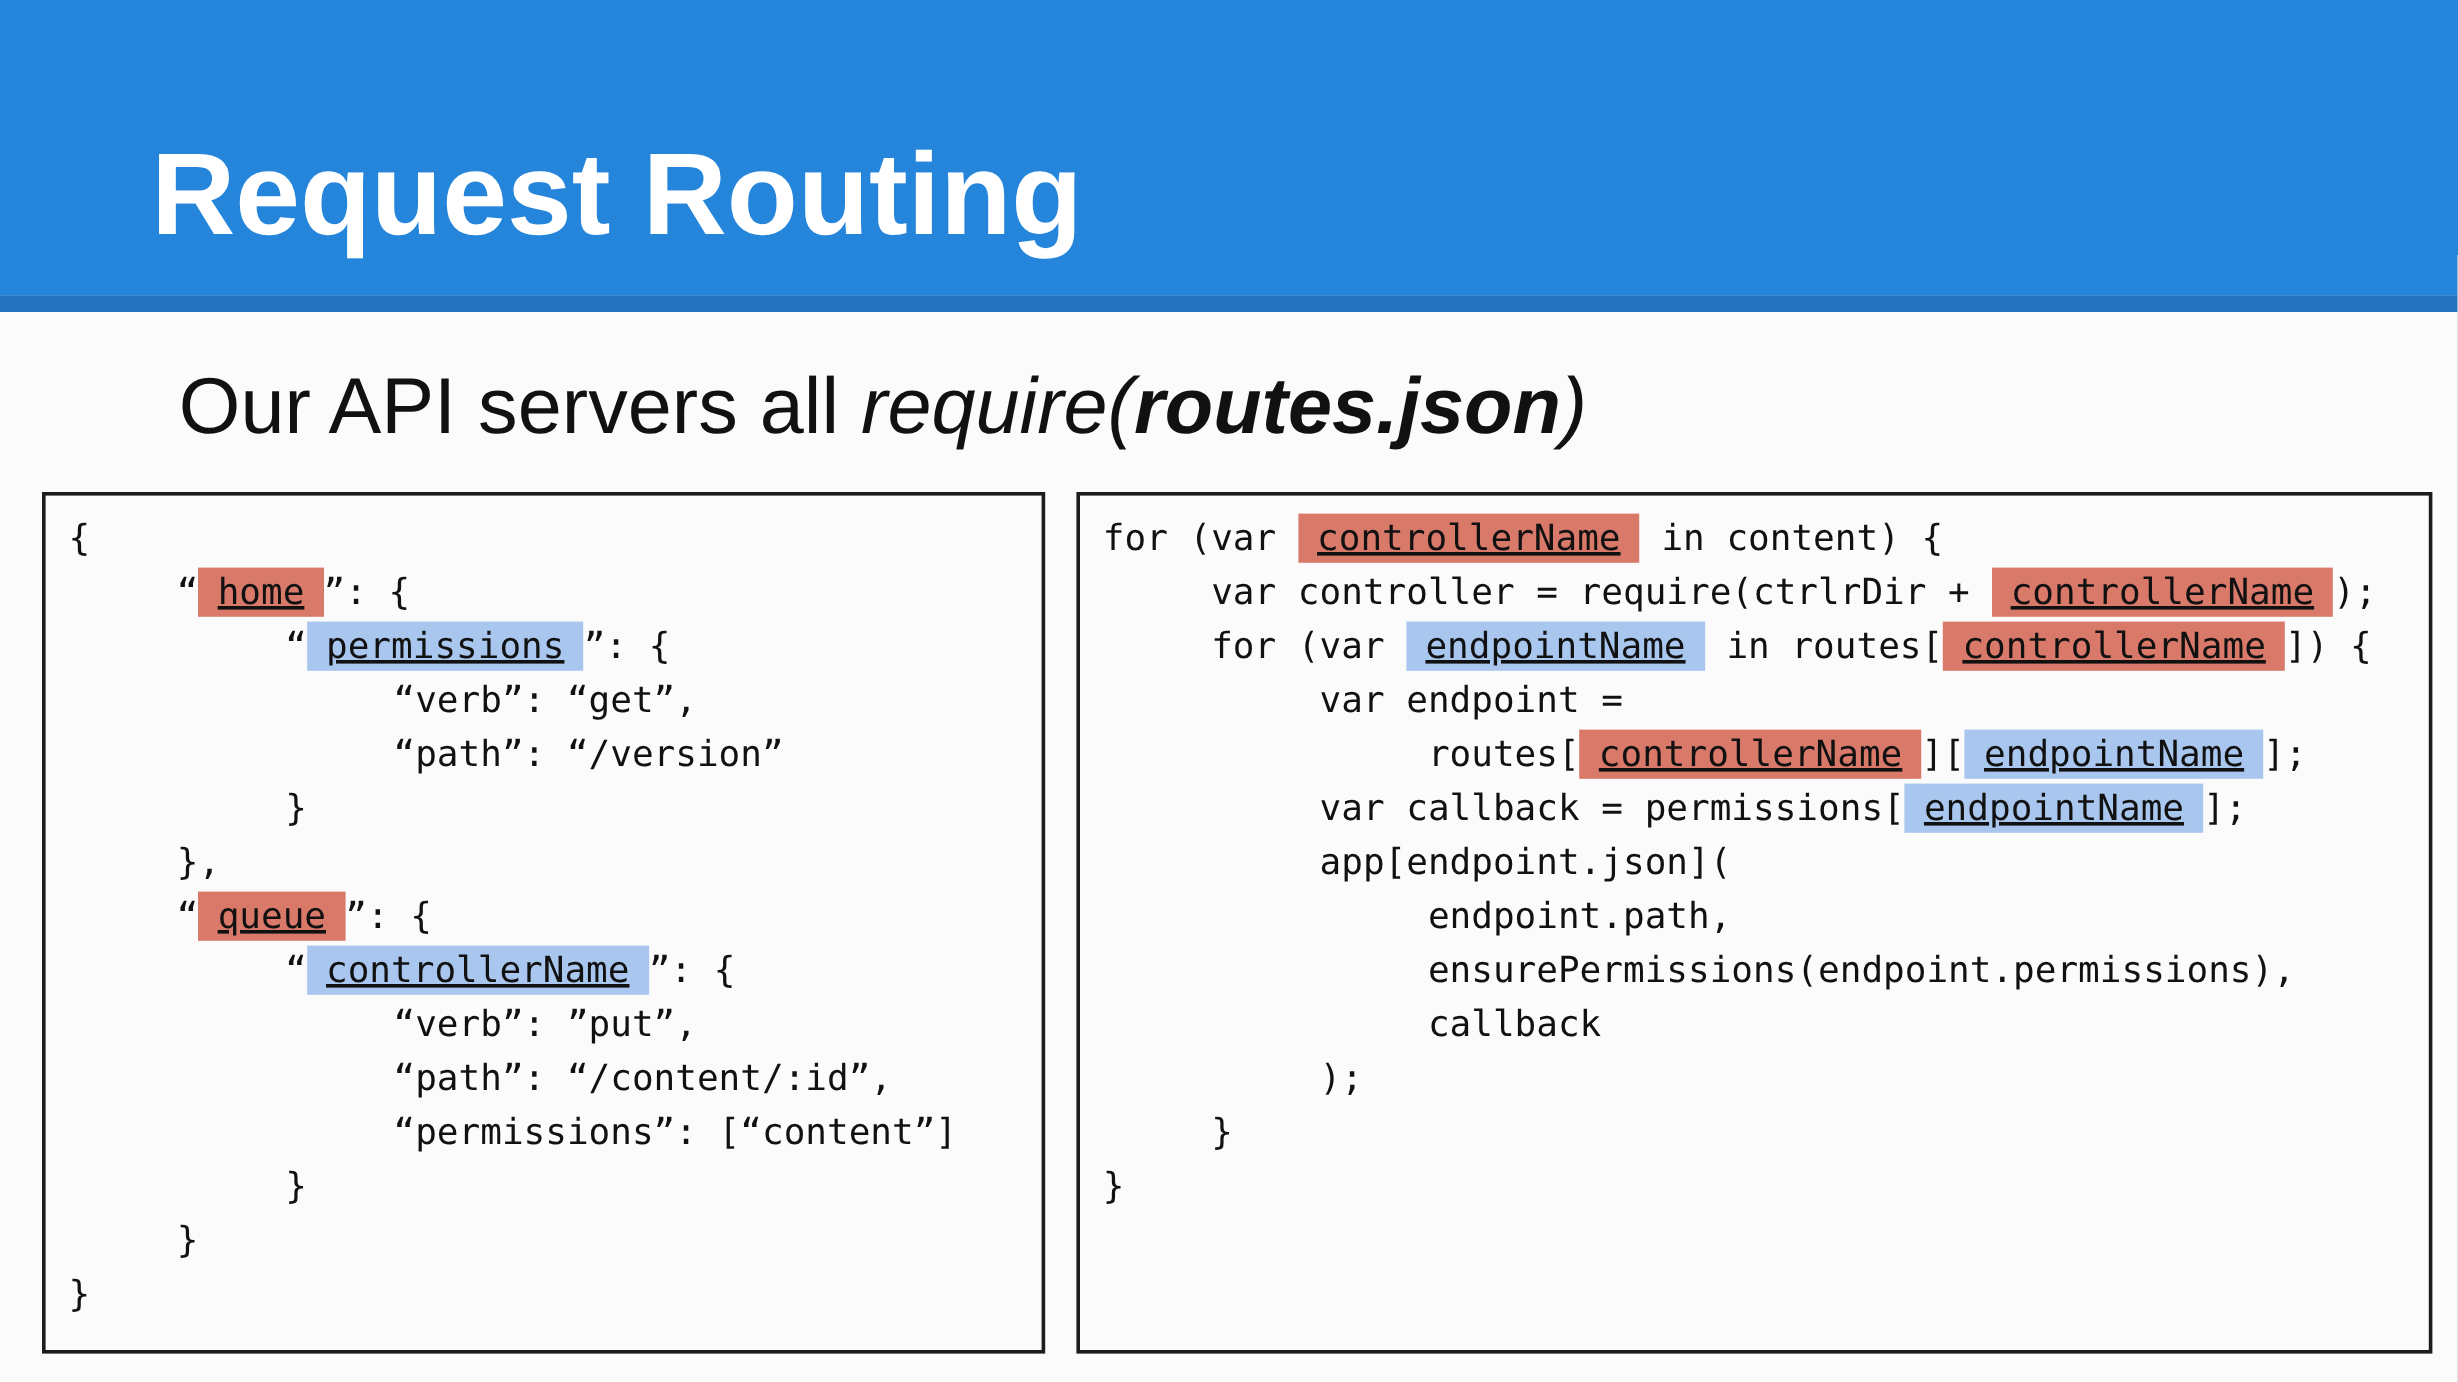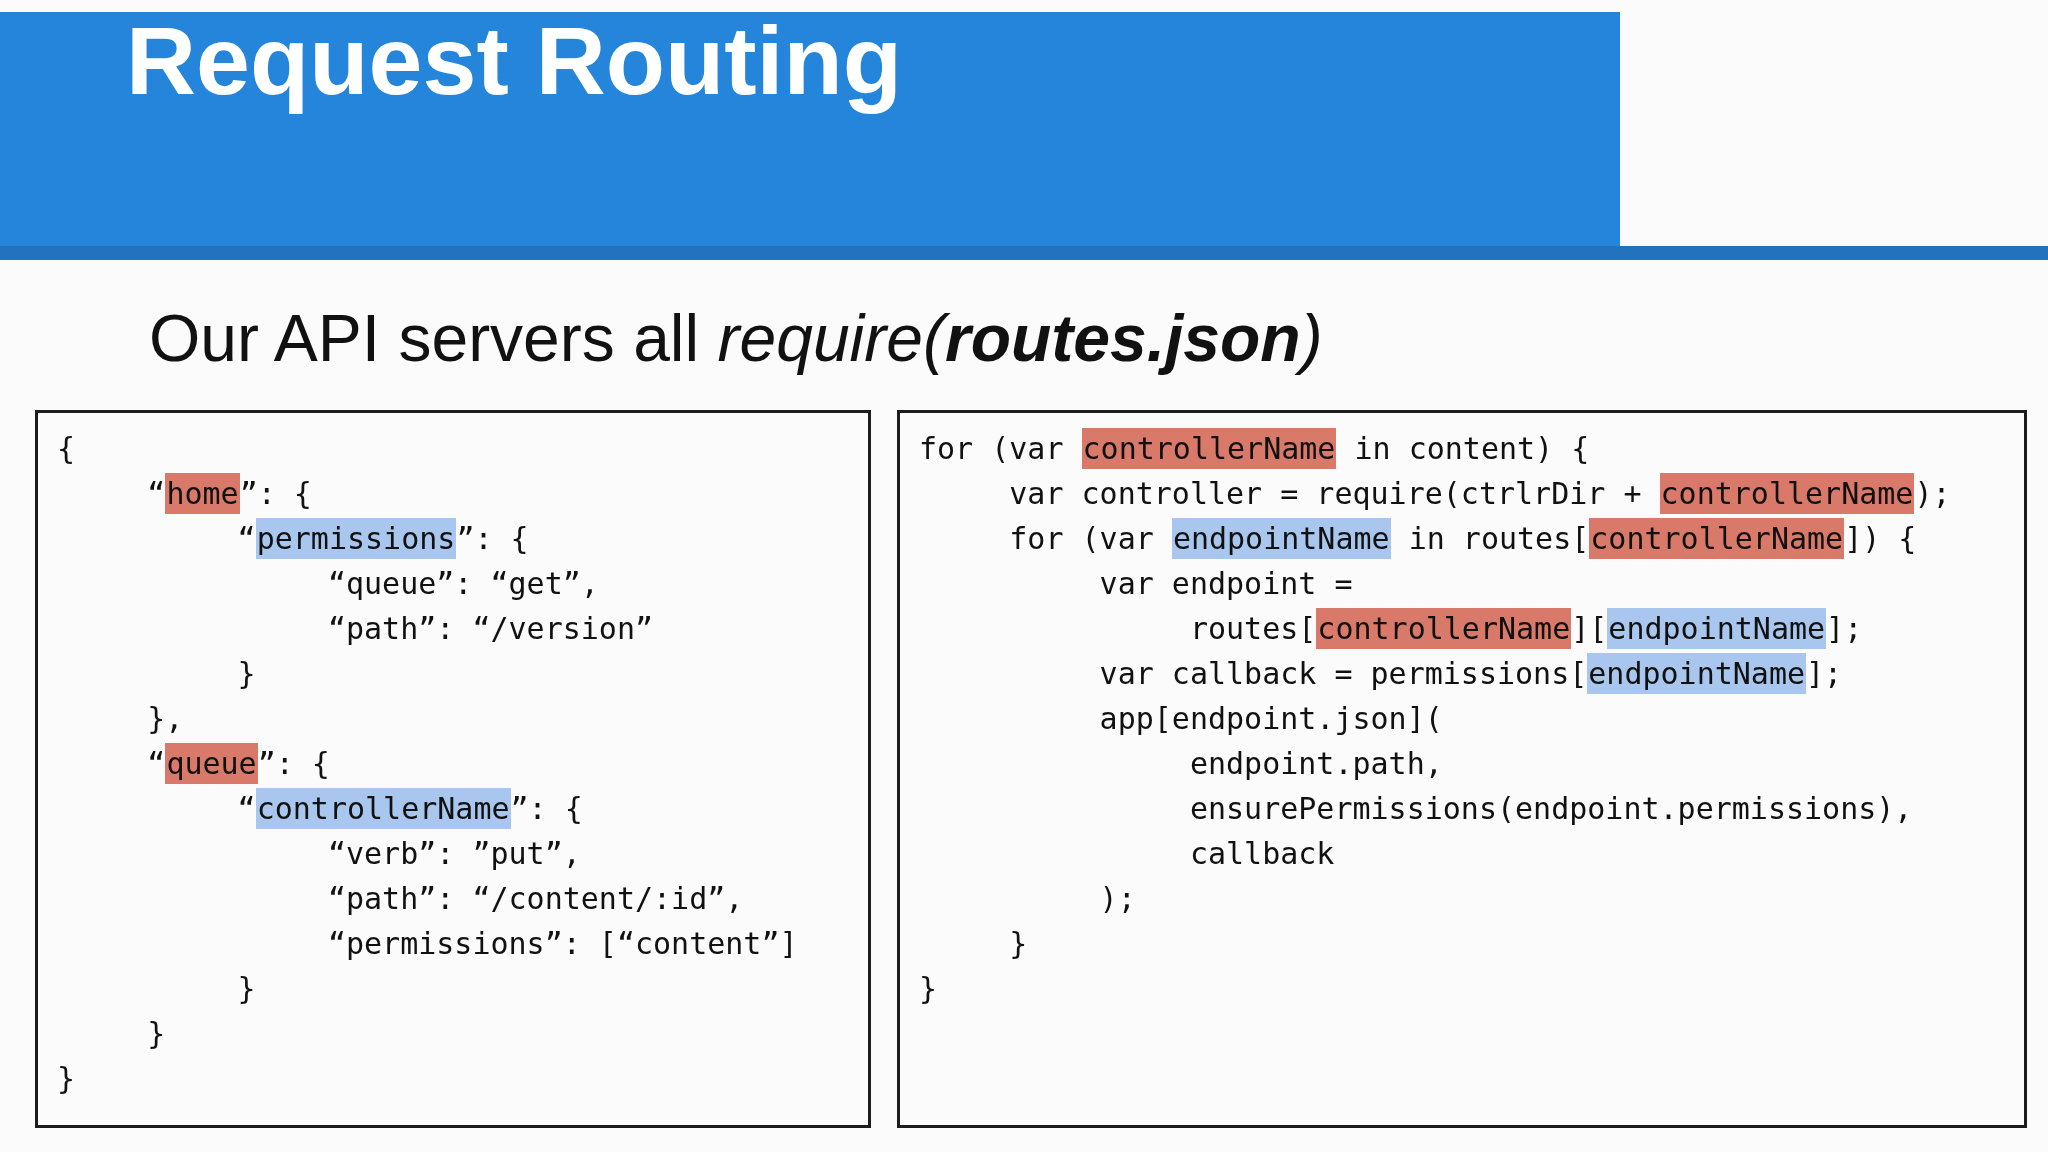--- a/index.html
+++ b/index.html
@@ -15,23 +15,23 @@
   html,body{margin:0;padding:0;}
   body{background:#888;}
   .slide{
     position:relative;
     width:2048px;height:1152px;
     background:var(--page-bg);
     overflow:hidden;
     font-family:"Liberation Sans", sans-serif;
   }
   .header{
-    position:absolute;left:0;top:12px;width:1620px;height:246px;
+    position:absolute;left:0;top:0;width:2048px;height:246px;
     background:var(--header-bg);
-    display:flex;align-items:flex-start;
+    display:flex;align-items:flex-end;
   }
   .header-strip{
     position:absolute;left:0;top:246px;width:2048px;height:14px;
     background:var(--header-strip);
   }
   .slide-title{
     color:var(--title-color);
     font-size:97px;
     font-weight:bold;
     line-height:1;
@@ -58,42 +58,42 @@
   .code-body{
     padding:13px 0 0 19px;
   }
   .code-line{
     font-family:"DejaVu Sans Mono", monospace;
     font-size:30px;
     line-height:45px;
     color:var(--text-color);
     white-space:pre;
   }
-  .hl{padding:3px 1px;}
+  .hl{padding:3px 16px;text-decoration:underline;}
   .hl-red{background:var(--hl-red);}
   .hl-blue{background:var(--hl-blue);}
 </style>
 </head>
 <body>
 
 <div class="slide">
 
   <div class="header">
     <div class="slide-title">Request Routing</div>
   </div>
   <div class="header-strip"></div>
 
   <div class="subtitle"><span>Our API servers all </span><span class="it">require(</span><span class="bi">routes.json</span><span class="it">)</span></div>
 
   <div class="code-panel left">
     <div class="code-body">
         <div class="code-line"><span>{</span></div>
         <div class="code-line"><span>     “</span><span class="hl hl-red">home</span><span>”: {</span></div>
         <div class="code-line"><span>          “</span><span class="hl hl-blue">permissions</span><span>”: {</span></div>
-        <div class="code-line"><span>               “queue”: “get”,</span></div>
+        <div class="code-line"><span>               “verb”: “get”,</span></div>
         <div class="code-line"><span>               “path”: “/version”</span></div>
         <div class="code-line"><span>          }</span></div>
         <div class="code-line"><span>     },</span></div>
         <div class="code-line"><span>     “</span><span class="hl hl-red">queue</span><span>”: {</span></div>
         <div class="code-line"><span>          “</span><span class="hl hl-blue">controllerName</span><span>”: {</span></div>
         <div class="code-line"><span>               “verb”: ”put”,</span></div>
         <div class="code-line"><span>               “path”: “/content/:id”,</span></div>
         <div class="code-line"><span>               “permissions”: [“content”]</span></div>
         <div class="code-line"><span>          }</span></div>
         <div class="code-line"><span>     }</span></div>

